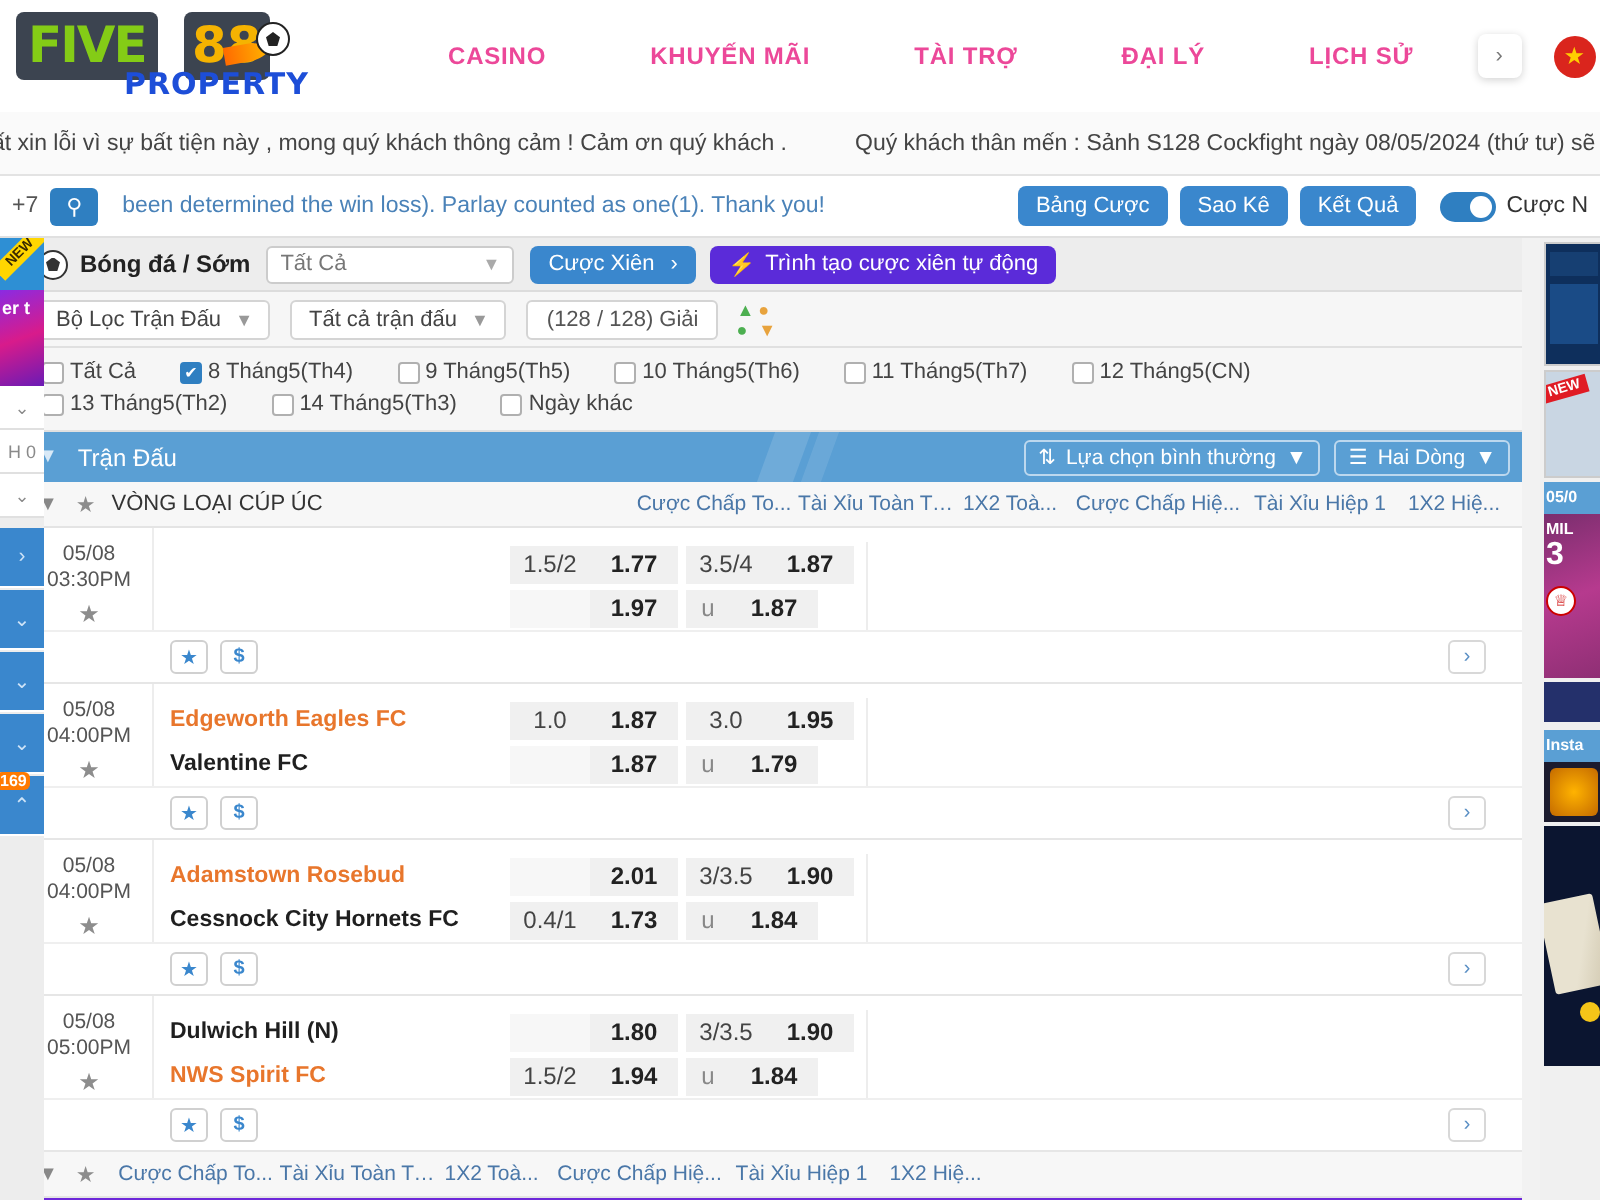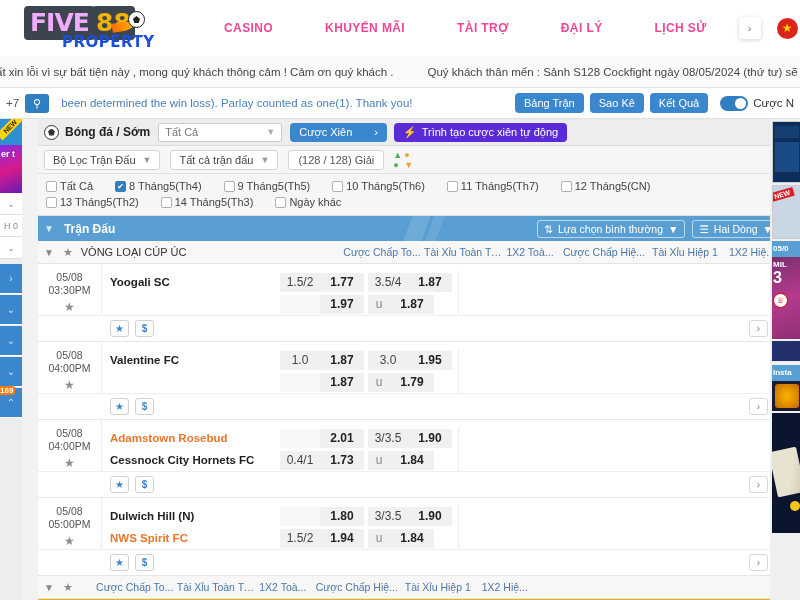--- a/index.html
+++ b/index.html
@@ -13,22 +13,22 @@
 
   
   .topbar {
     position:absolute; top:0; left:0; width:800px; height:56px;
     background:#fff; display:flex; align-items:center;
   }
   .logo-wrap { width:150px; height:56px; position:relative; flex:none; }
   .logo-five {
     position:absolute; left:8px; top:6px;
     font-family:"DejaVu Sans", sans-serif; font-weight:bold; font-size:25px;
-    letter-spacing:-1px; color:#f0abfc;
-    background:#3c4450; padding:2px 6px 3px 6px; border-radius:4px;margin-left:16px;
+    letter-spacing:-1px; color:#84cc16;
+    background:#3c4450; padding:2px 6px 3px 6px; border-radius:4px;
     -webkit-text-stroke:0;
   }
   .logo-88 {
     position:absolute; left:92px; top:6px;
     font-family:"DejaVu Sans", sans-serif; font-weight:bold; font-size:25px;
     color:#f5b301; background:#3c4450; padding:2px 4px 3px 4px; border-radius:4px;
   }
   .logo-ball {
     position:absolute; left:128px; top:11px; width:17px; height:17px;
     border-radius:50%; background:#fff; border:1.5px solid #222;
@@ -186,22 +186,22 @@
     background:linear-gradient(110deg,#e8e2d0 60%,#cfc6ad);
     transform:rotate(-12deg); border-radius:2px;
   }
   .rr-dark .chip {
     position:absolute; left:18px; top:88px; width:10px; height:10px;
     border-radius:50%; background:#f5c518;
   }
 
   
   .main {
-    position:absolute; top:119px; left:38px; width:748px; height:481px;
-    background:#eab308; overflow:hidden;
+    position:absolute; top:119px; left:13px; width:748px; height:481px;
+    background:#6d28d9; overflow:hidden;
   }
 
   .sportbar {
     height:27px; background:#ededed; border-bottom:1px solid #dcdcdc;
     display:flex; align-items:center; padding:0 6px;
   }
   .sb-ball {
     width:15px; height:15px; border-radius:50%; background:#fff;
     border:1.5px solid #333; position:relative; margin-right:6px; flex:none;
   }
@@ -211,21 +211,21 @@
   }
   .sb-title { font-size:12px; font-weight:bold; color:#222; margin-right:8px; white-space:nowrap;}
   .sel {
     height:19px; min-width:124px; background:#fff; border:1px solid #ccc; border-radius:3px;
     display:flex; align-items:center; justify-content:space-between;
     padding:0 6px; font-size:11px; color:#777; cursor:pointer;
   }
   .sel .cv { color:#aaa; font-size:9px; margin-left:8px; }
   .btn-blue {
     height:19px; background:#3a87cd; color:#fff; border-radius:4px;
-    display:flex; align-items:center; gap:22px; padding:0 9px;
+    display:flex; align-items:center; gap:8px; padding:0 9px;
     font-size:11px; margin-left:8px; cursor:pointer; white-space:nowrap;
   }
   .btn-purple {
     height:19px; background:#5b2bd9; color:#fff; border-radius:4px;
     display:flex; align-items:center; gap:5px; padding:0 9px;
     font-size:11px; margin-left:7px; cursor:pointer; white-space:nowrap;
   }
   .bolt { color:#ffd24a; font-size:11px; }
 
   .filterbar {
@@ -264,21 +264,21 @@
   .box.on {
     background:#2f7fc1; border-color:#2f7fc1; color:#fff; font-size:8px;
     display:flex; align-items:center; justify-content:center;
   }
 
   .tabhdr {
     height:25px; background:#5a9fd4; color:#fff;
     display:flex; align-items:center; padding:0 6px; position:relative;
   }
   .tabhdr .cv { font-size:10px; color:#d8e9f7; margin-right:10px; cursor:pointer;}
-  .tabhdr .ttl { font-size:12px; font-weight:bold; }
+  .tabhdr .ttl { font-size:12px; font-weight:normal; }
   .tabhdr .sl {
     position:absolute; left:370px; top:0; width:18px; height:25px;
     background:rgba(255,255,255,.13); transform:skewX(-20deg);
   }
   .tabhdr .sl2 {
     position:absolute; left:392px; top:0; width:10px; height:25px;
     background:rgba(255,255,255,.10); transform:skewX(-20deg);
   }
   .hbtn {
     height:18px; border:1px solid rgba(255,255,255,.6); border-radius:3px;
@@ -286,21 +286,21 @@
     font-size:10.5px; color:#fff; margin-left:7px; cursor:pointer; white-space:nowrap;
   }
 
   .leaguerow {
     height:23px; background:#f7f7f7; border-bottom:1px solid #e4e4e4;
     display:flex; align-items:center; padding:0 6px;
   }
   .leaguerow .cv { font-size:10px; color:#888; margin-right:9px; cursor:pointer;}
   .star-g { color:#8d8d8d; font-size:11px; margin-right:8px; }
   .lname { font-size:11px; color:#333; font-weight:normal; flex:1; white-space:nowrap;}
-  .colhdr { display:flex; align-items:flex-end;margin-left:12px; }
+  .colhdr { display:flex; align-items:flex-end; }
   .ch {
     font-size:10.5px; color:#4a77a8; text-align:center; white-space:nowrap;
     overflow:hidden; text-overflow:ellipsis;
   }
   .c1 { width:84px; } .c2 { width:78px; } .c3 { width:56px; }
   .c4 { width:84px; } .c5 { width:78px; } .c6 { width:56px; }
   .cgap { width:4px; }
 
   .match { border-bottom:1px solid #e6e6e6; background:#fff; }
   .mrow { display:flex; }
@@ -378,21 +378,21 @@
 
   <div class="marquee">
     <span class="mq1">ất xin lỗi vì sự bất tiện này , mong quý khách thông cảm ! Cảm ơn quý khách .</span>
     <span class="mq2">Quý khách thân mến : Sảnh S128 Cockfight ngày 08/05/2024 (thứ tư) sẽ tiến hành bảo tr</span>
   </div>
 
   <div class="actionbar">
     <div class="plus7">+7</div>
     <div class="search-btn">⚲</div>
     <div class="ticker">been determined the win loss). Parlay counted as one(1). Thank you!</div>
-    <div class="pill">Bảng Trận</div>
+    <div class="pill">Bảng Cược</div>
     <div class="pill">Sao Kê</div>
     <div class="pill">Kết Quả</div>
     <div class="toggle-wrap">
       <div class="toggle"></div>
       <div class="toggle-label">Cược N</div>
     </div>
   </div>
 
   <div class="leftrail">
     <div class="rail-new"></div>
@@ -542,21 +542,20 @@
           </div>
         </div>
         <div class="match">
           <div class="mrow">
             <div class="mtime">
               <div class="d">05/08</div>
               <div class="d">03:30PM</div>
               <div class="st">★</div>
             </div>
             <div class="mteams">
-              <div class="tm plain">Yoogali SC</div>
             </div>
             <div class="odds">
               <div class="oblock">
                 <div class="oline">
                   <div class="ocell hdp">1.5/2</div>
                   <div class="ocell price">1.77</div>
                   <div class="ocell sep empty"></div>
                   <div class="ocell hdp">3.5/4</div>
                   <div class="ocell price">1.87</div>
                 </div>
@@ -579,20 +578,21 @@
           </div>
         </div>
         <div class="match">
           <div class="mrow">
             <div class="mtime">
               <div class="d">05/08</div>
               <div class="d">04:00PM</div>
               <div class="st">★</div>
             </div>
             <div class="mteams">
+              <div class="tm home">Edgeworth Eagles FC</div>
               <div class="tm plain">Valentine FC</div>
             </div>
             <div class="odds">
               <div class="oblock">
                 <div class="oline">
                   <div class="ocell hdp">1.0</div>
                   <div class="ocell price">1.87</div>
                   <div class="ocell sep empty"></div>
                   <div class="ocell hdp">3.0</div>
                   <div class="ocell price">1.95</div>

